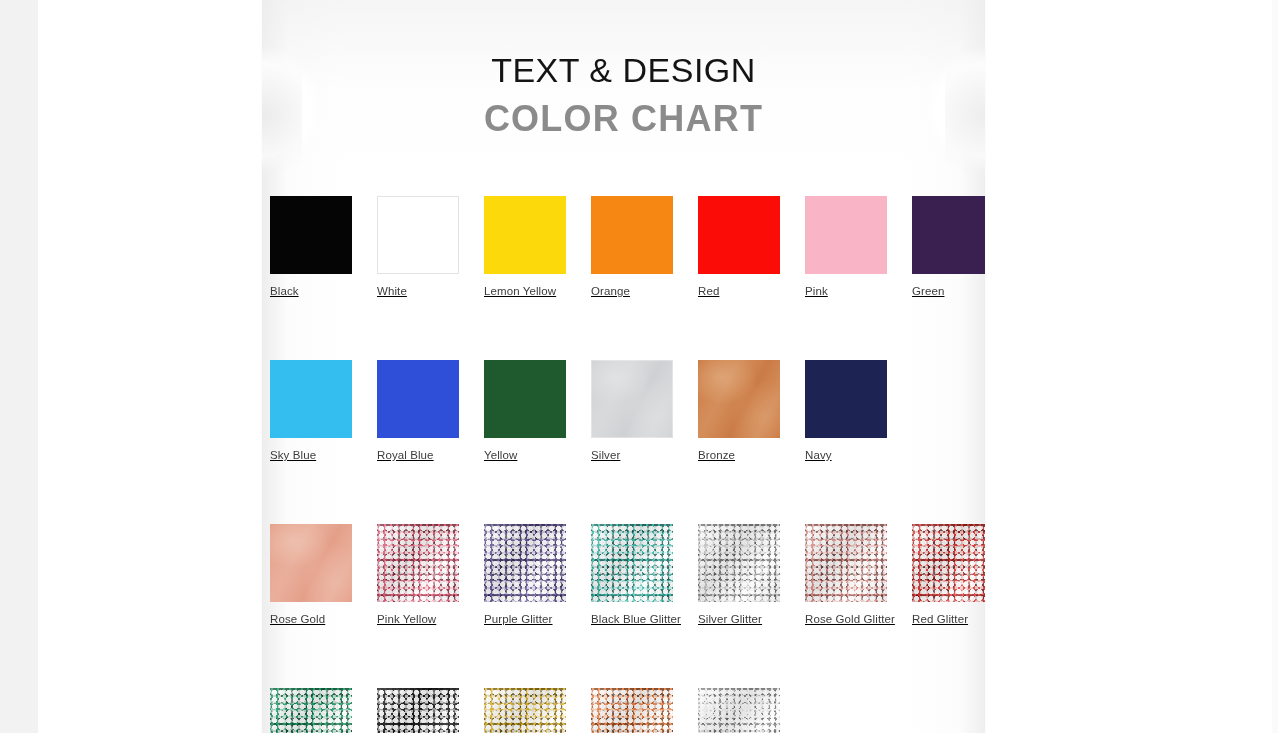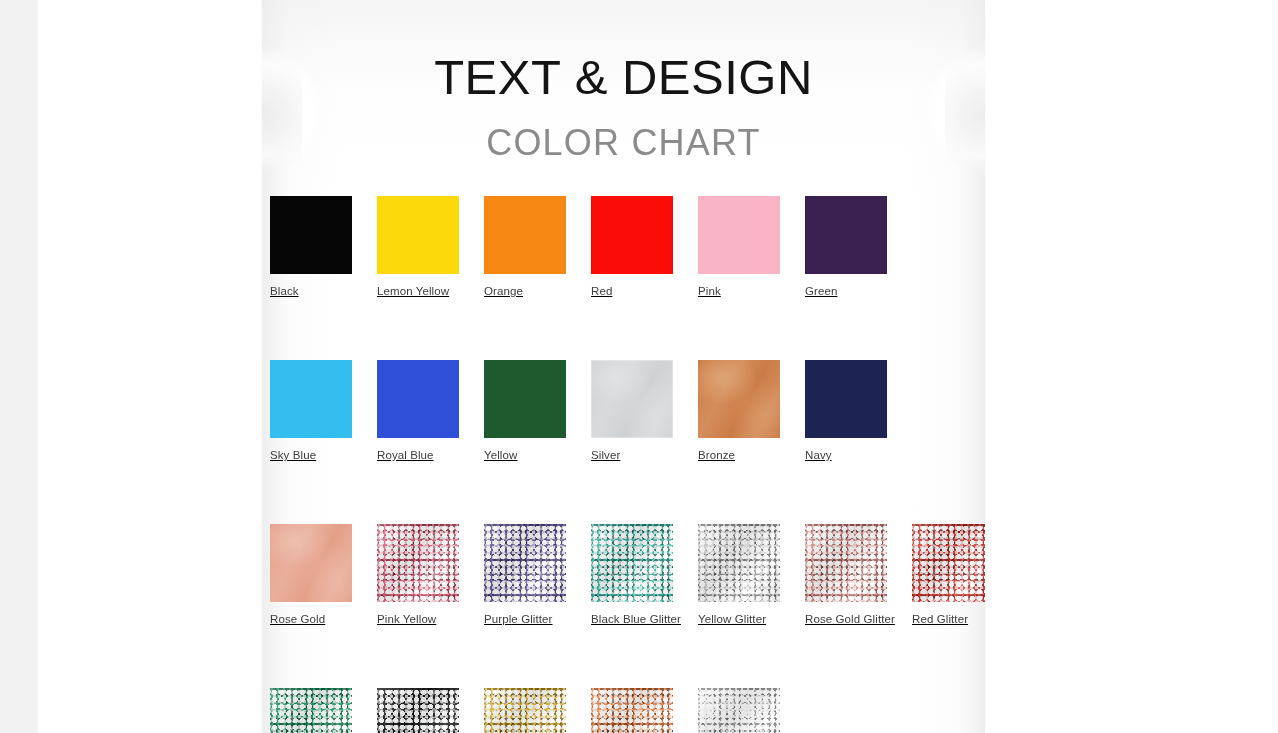--- a/index.html
+++ b/index.html
@@ -104,34 +104,34 @@
 
   
   #titles {
     position: absolute;
     left: 0; right: 0;
     top: 52px;
     text-align: center;
     z-index: 3;
   }
   #title-main {
-    font-size: 49px;
+    font-size: 34px;
     letter-spacing: 0.5px;
     color: #141414;
     font-weight: 400;
     line-height: 1.06;
     white-space: nowrap;
     font-family: "Liberation Sans", sans-serif;
   }
   #title-sub {
-    margin-top: 20px;
+    margin-top: 12px;
     font-size: 36px;
     letter-spacing: 1.2px;
     color: #8b8b8b;
-    font-weight: 400;
+    font-weight: 700;
     line-height: 1.06;
     white-space: nowrap;
     font-family: "Liberation Sans", sans-serif;
   }
 
   
   #grid {
     position: absolute;
     left: 8px;
     top: 196px;
@@ -226,20 +226,24 @@
       <div id="title-sub">COLOR CHART</div>
     </div>
 
     <div id="grid">
         <div class="swatch-row">
           <div class="swatch-cell">
             <div class="swatch-chip" style="background: rgb(5, 5, 5);"></div>
             <div class="swatch-label">Black</div>
           </div>
           <div class="swatch-cell">
+            <div class="swatch-chip bordered" style="background: rgb(255, 255, 255);"></div>
+            <div class="swatch-label">White</div>
+          </div>
+          <div class="swatch-cell">
             <div class="swatch-chip" style="background: rgb(251, 217, 11);"></div>
             <div class="swatch-label">Lemon Yellow</div>
           </div>
           <div class="swatch-cell">
             <div class="swatch-chip" style="background: rgb(246, 135, 18);"></div>
             <div class="swatch-label">Orange</div>
           </div>
           <div class="swatch-cell">
             <div class="swatch-chip" style="background: rgb(252, 12, 7);"></div>
             <div class="swatch-label">Red</div>
@@ -291,21 +295,21 @@
           <div class="swatch-cell">
             <div class="swatch-chip tex-glitter" style="background: rgb(107, 90, 158);"></div>
             <div class="swatch-label">Purple Glitter</div>
           </div>
           <div class="swatch-cell">
             <div class="swatch-chip tex-glitter" style="background: rgb(63, 188, 174);"></div>
             <div class="swatch-label">Black Blue Glitter</div>
           </div>
           <div class="swatch-cell">
             <div class="swatch-chip tex-glitter" style="background: rgb(200, 200, 202);"></div>
-            <div class="swatch-label">Yellow Glitter</div>
+            <div class="swatch-label">Silver Glitter</div>
           </div>
           <div class="swatch-cell">
             <div class="swatch-chip tex-glitter" style="background: rgb(224, 144, 137);"></div>
             <div class="swatch-label">Rose Gold Glitter</div>
           </div>
           <div class="swatch-cell">
             <div class="swatch-chip tex-glitter" style="background: rgb(224, 59, 54);"></div>
             <div class="swatch-label">Red Glitter</div>
           </div>
         </div>

